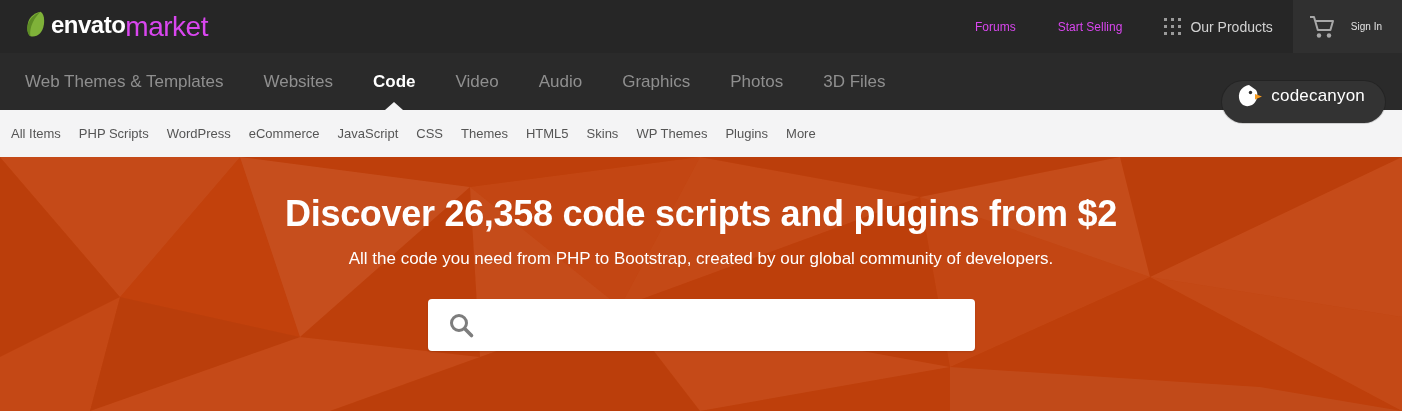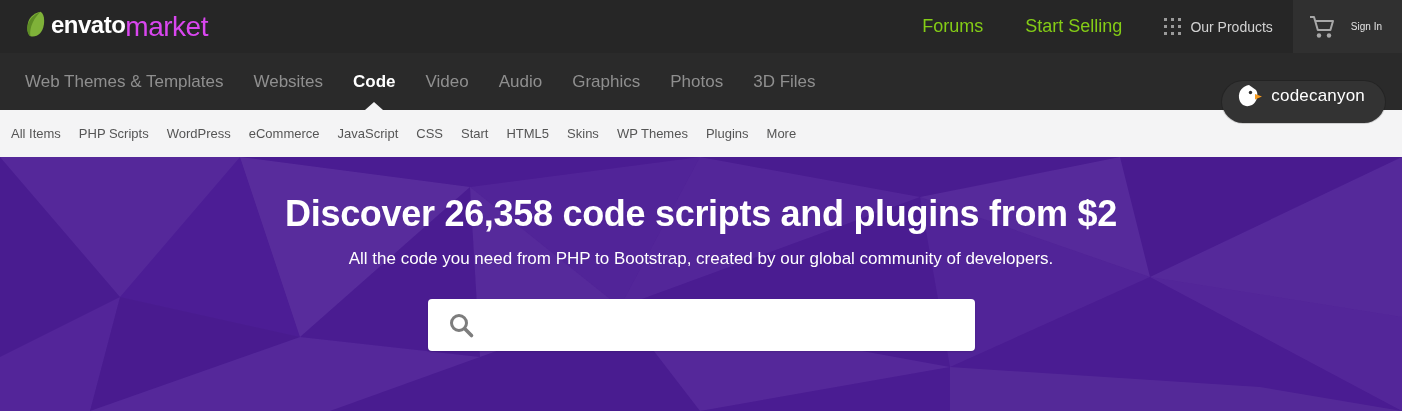--- a/index.html
+++ b/index.html
@@ -10,36 +10,36 @@
   .topbar {
     height:53px; background:#262626; display:flex; align-items:center;
     justify-content:space-between; position:relative; z-index:5;
   }
   .logo { display:flex; margin-left:24px; cursor:pointer; }
   .logo svg { margin-right:5px; }
   .logo-envato { color:#ffffff; font-size:24px; font-weight:700; letter-spacing:-0.5px; }
   .logo-market { color:#d946ef; font-size:28px; font-weight:400; letter-spacing:-0.5px; }
   .topbar-right { display:flex; align-items:center; height:100%; }
   .topbar-link {
-    color:#84cc16; font-size:18px; margin-right:42px; cursor:pointer; white-space:nowrap;
+    color:#d946ef; font-size:12px; margin-right:42px; cursor:pointer; white-space:nowrap;
   }
   .our-products { display:flex; align-items:center; margin-right:20px; cursor:pointer; }
   .our-products svg { margin-right:9px; }
   .our-products span { color:#d2d2d2; font-size:14px; white-space:nowrap; }
   .signin-panel {
     height:53px; background:#303030; display:flex; align-items:center;
     padding:0 20px 0 16px; cursor:pointer;
   }
   .signin-panel svg { margin-right:16px; }
   .signin-label { color:#e2e2e2; font-size:10px; white-space:nowrap; }
 
   
   .mainnav {
     height:57px; background:#2a2a2a; display:flex; align-items:center;
-    position:relative; z-index:4; padding-left:10px;
+    position:relative; z-index:4; padding-left:10px;gap:10px;
   }
   .nav-item {
     color:#8f8f8f; font-size:17px; padding:0 15px; cursor:pointer;
     height:57px; display:flex; align-items:center; position:relative; white-space:nowrap;
   }
   .nav-item.active { color:#ffffff; font-weight:700; }
   .nav-caret {
     position:absolute; bottom:0; left:50%; margin-left:-9px;
     width:0; height:0; border-left:9px solid transparent;
     border-right:9px solid transparent; border-bottom:8px solid #f4f4f5;
@@ -58,21 +58,21 @@
   .subnav {
     height:47px; background:#f4f4f5; display:flex; align-items:center;
     padding-left:2px; position:relative; z-index:3;
   }
   .subnav-item {
     color:#555555; font-size:13px; padding:0 9px; cursor:pointer; white-space:nowrap;
   }
 
   
   .hero {
-    position:relative; height:254px; background:#4c1d95; overflow:hidden;
+    position:relative; height:254px; background:#c2410c; overflow:hidden;
   }
   .hero-pattern { position:absolute; top:0; left:0; width:1402px; height:254px; }
   .hero-content {
     position:relative; z-index:2; display:flex; flex-direction:column;
     align-items:center; padding-top:37px;
   }
   .hero-heading {
     color:#ffffff; font-size:36px; font-weight:700; letter-spacing:-0.3px;
     line-height:40px; text-align:center;
   }
@@ -182,21 +182,21 @@
   <span class="market-badge-label">codecanyon</span>
 </div>
 
 <div class="subnav">
   <span class="subnav-item">All Items</span>
   <span class="subnav-item">PHP Scripts</span>
   <span class="subnav-item">WordPress</span>
   <span class="subnav-item">eCommerce</span>
   <span class="subnav-item">JavaScript</span>
   <span class="subnav-item">CSS</span>
-  <span class="subnav-item">Start</span>
+  <span class="subnav-item">Themes</span>
   <span class="subnav-item">HTML5</span>
   <span class="subnav-item">Skins</span>
   <span class="subnav-item">WP Themes</span>
   <span class="subnav-item">Plugins</span>
   <span class="subnav-item">More</span>
 </div>
 
 <div class="hero">
   <svg class="hero-pattern" viewBox="0 0 1402 254" preserveAspectRatio="none">
     <g>

